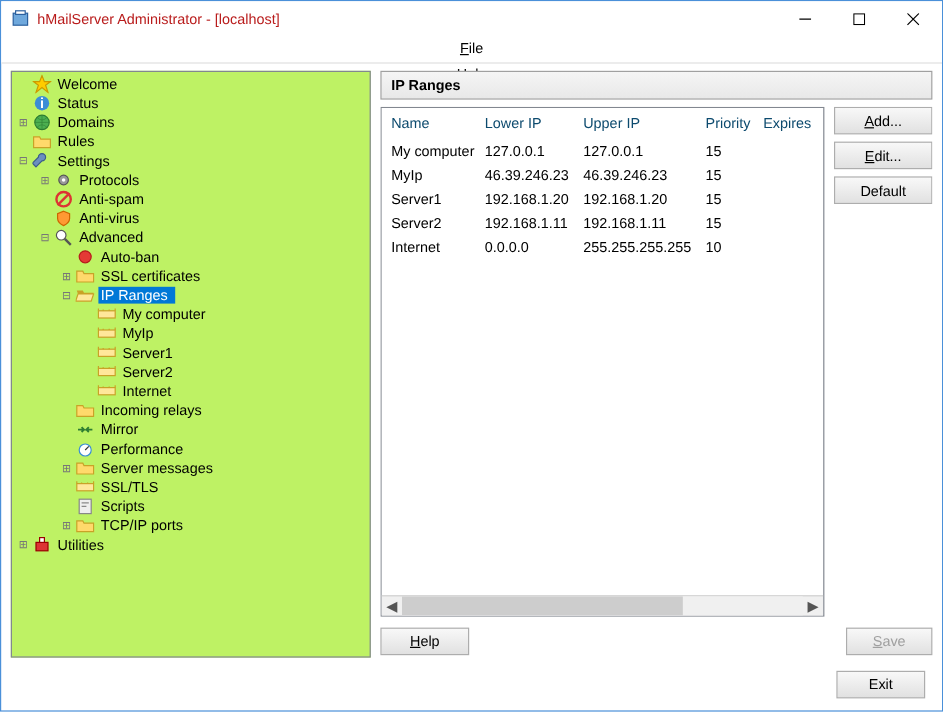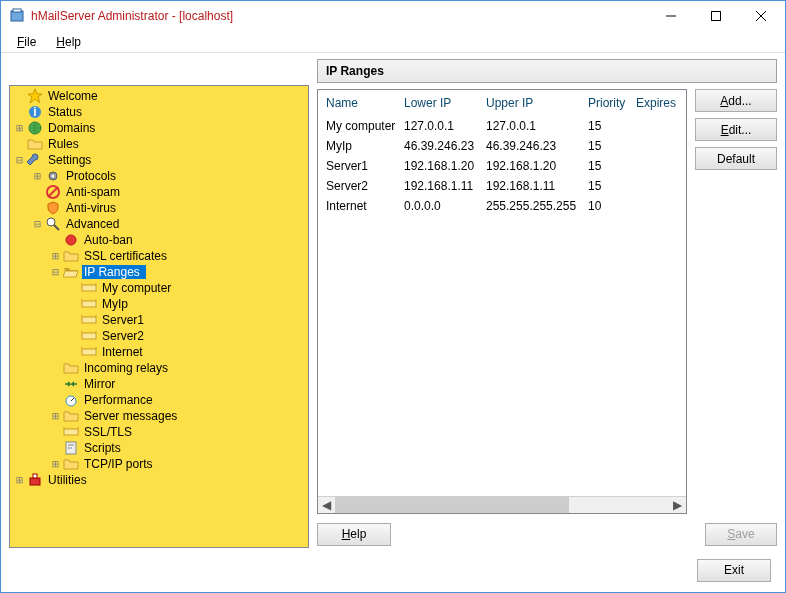--- a/index.html
+++ b/index.html
@@ -2,25 +2,25 @@
 <html><head>
 <meta charset="utf-8">
 <style>
 * { box-sizing: border-box; margin: 0; padding: 0; font-family: "Segoe UI", Tahoma, sans-serif; font-size: 12px; }
 body { background: #fff; width: 786px; height: 593px; overflow: hidden; border: 1px solid #4a90d9; }
 .titlebar { height: 30px; background: #fff; display: flex; align-items: center; padding: 0 2px 0 8px; }
 .titlebar-icon { width: 16px; height: 16px; margin-right: 6px; }
 .titlebar-text { flex: 1; color: #b91c1c; }
 .win-btns { display: flex; height: 100%; }
 .win-btn { width: 45px; display: flex; align-items: center; justify-content: center; cursor: default; }
-.menubar { height: 22px; background: #fff; padding: 0 8px; display: flex; align-items: center; gap: 4px; border-bottom: 1px solid #e0e0e0; }
+.menubar { height: 22px; background: #fff; padding: 0 8px; display: flex; align-items: center; gap: 4px; border-bottom: 1px solid #e0e0e0; flex-direction: column; }
 .menu-item { padding: 2px 8px; cursor: default; }
 .menu-item .u { text-decoration: underline; }
 .client { display: flex; height: calc(100% - 30px - 22px - 44px); padding: 6px 8px 0 8px; gap: 8px; }
-.tree-panel { width: 304px; border: 1px solid #828790; background: #fde047; overflow: auto; padding: 2px 0; margin-top: 26px; }
+.tree-panel { width: 304px; border: 1px solid #828790; background: #bef264; overflow: auto; padding: 2px 0; }
 .tree-row { display: flex; align-items: center; height: 16px; white-space: nowrap; cursor: default; }
 .tree-row .exp { width: 11px; height: 11px; margin-right: 2px; display:inline-flex; align-items:center; justify-content:center; font-size:9px; color:#777; }
 .tree-row .icn { width: 16px; height: 16px; margin-right: 3px; display:inline-flex; align-items:center; justify-content:center; }
 .tree-row .lbl { padding: 0 2px; }
 .tree-row.selected .lbl { background: #0078d7; color: #fff; padding: 0 6px 0 2px; }
 .right-panel { flex: 1; display: flex; flex-direction: column; }
 .panel-title { background: linear-gradient(#f5f5f5,#e8e8e8); border: 1px solid #a0a0a0; padding: 4px 8px; font-weight: bold; margin-bottom: 6px; }
 .content-row { flex: 1; display: flex; gap: 8px; overflow: hidden; }
 .listbox { flex: 1; border: 1px solid #828790; background: #fff; display: flex; flex-direction: column; overflow: hidden; }
 .list-head, .list-row { display: flex; padding: 2px 4px; }

